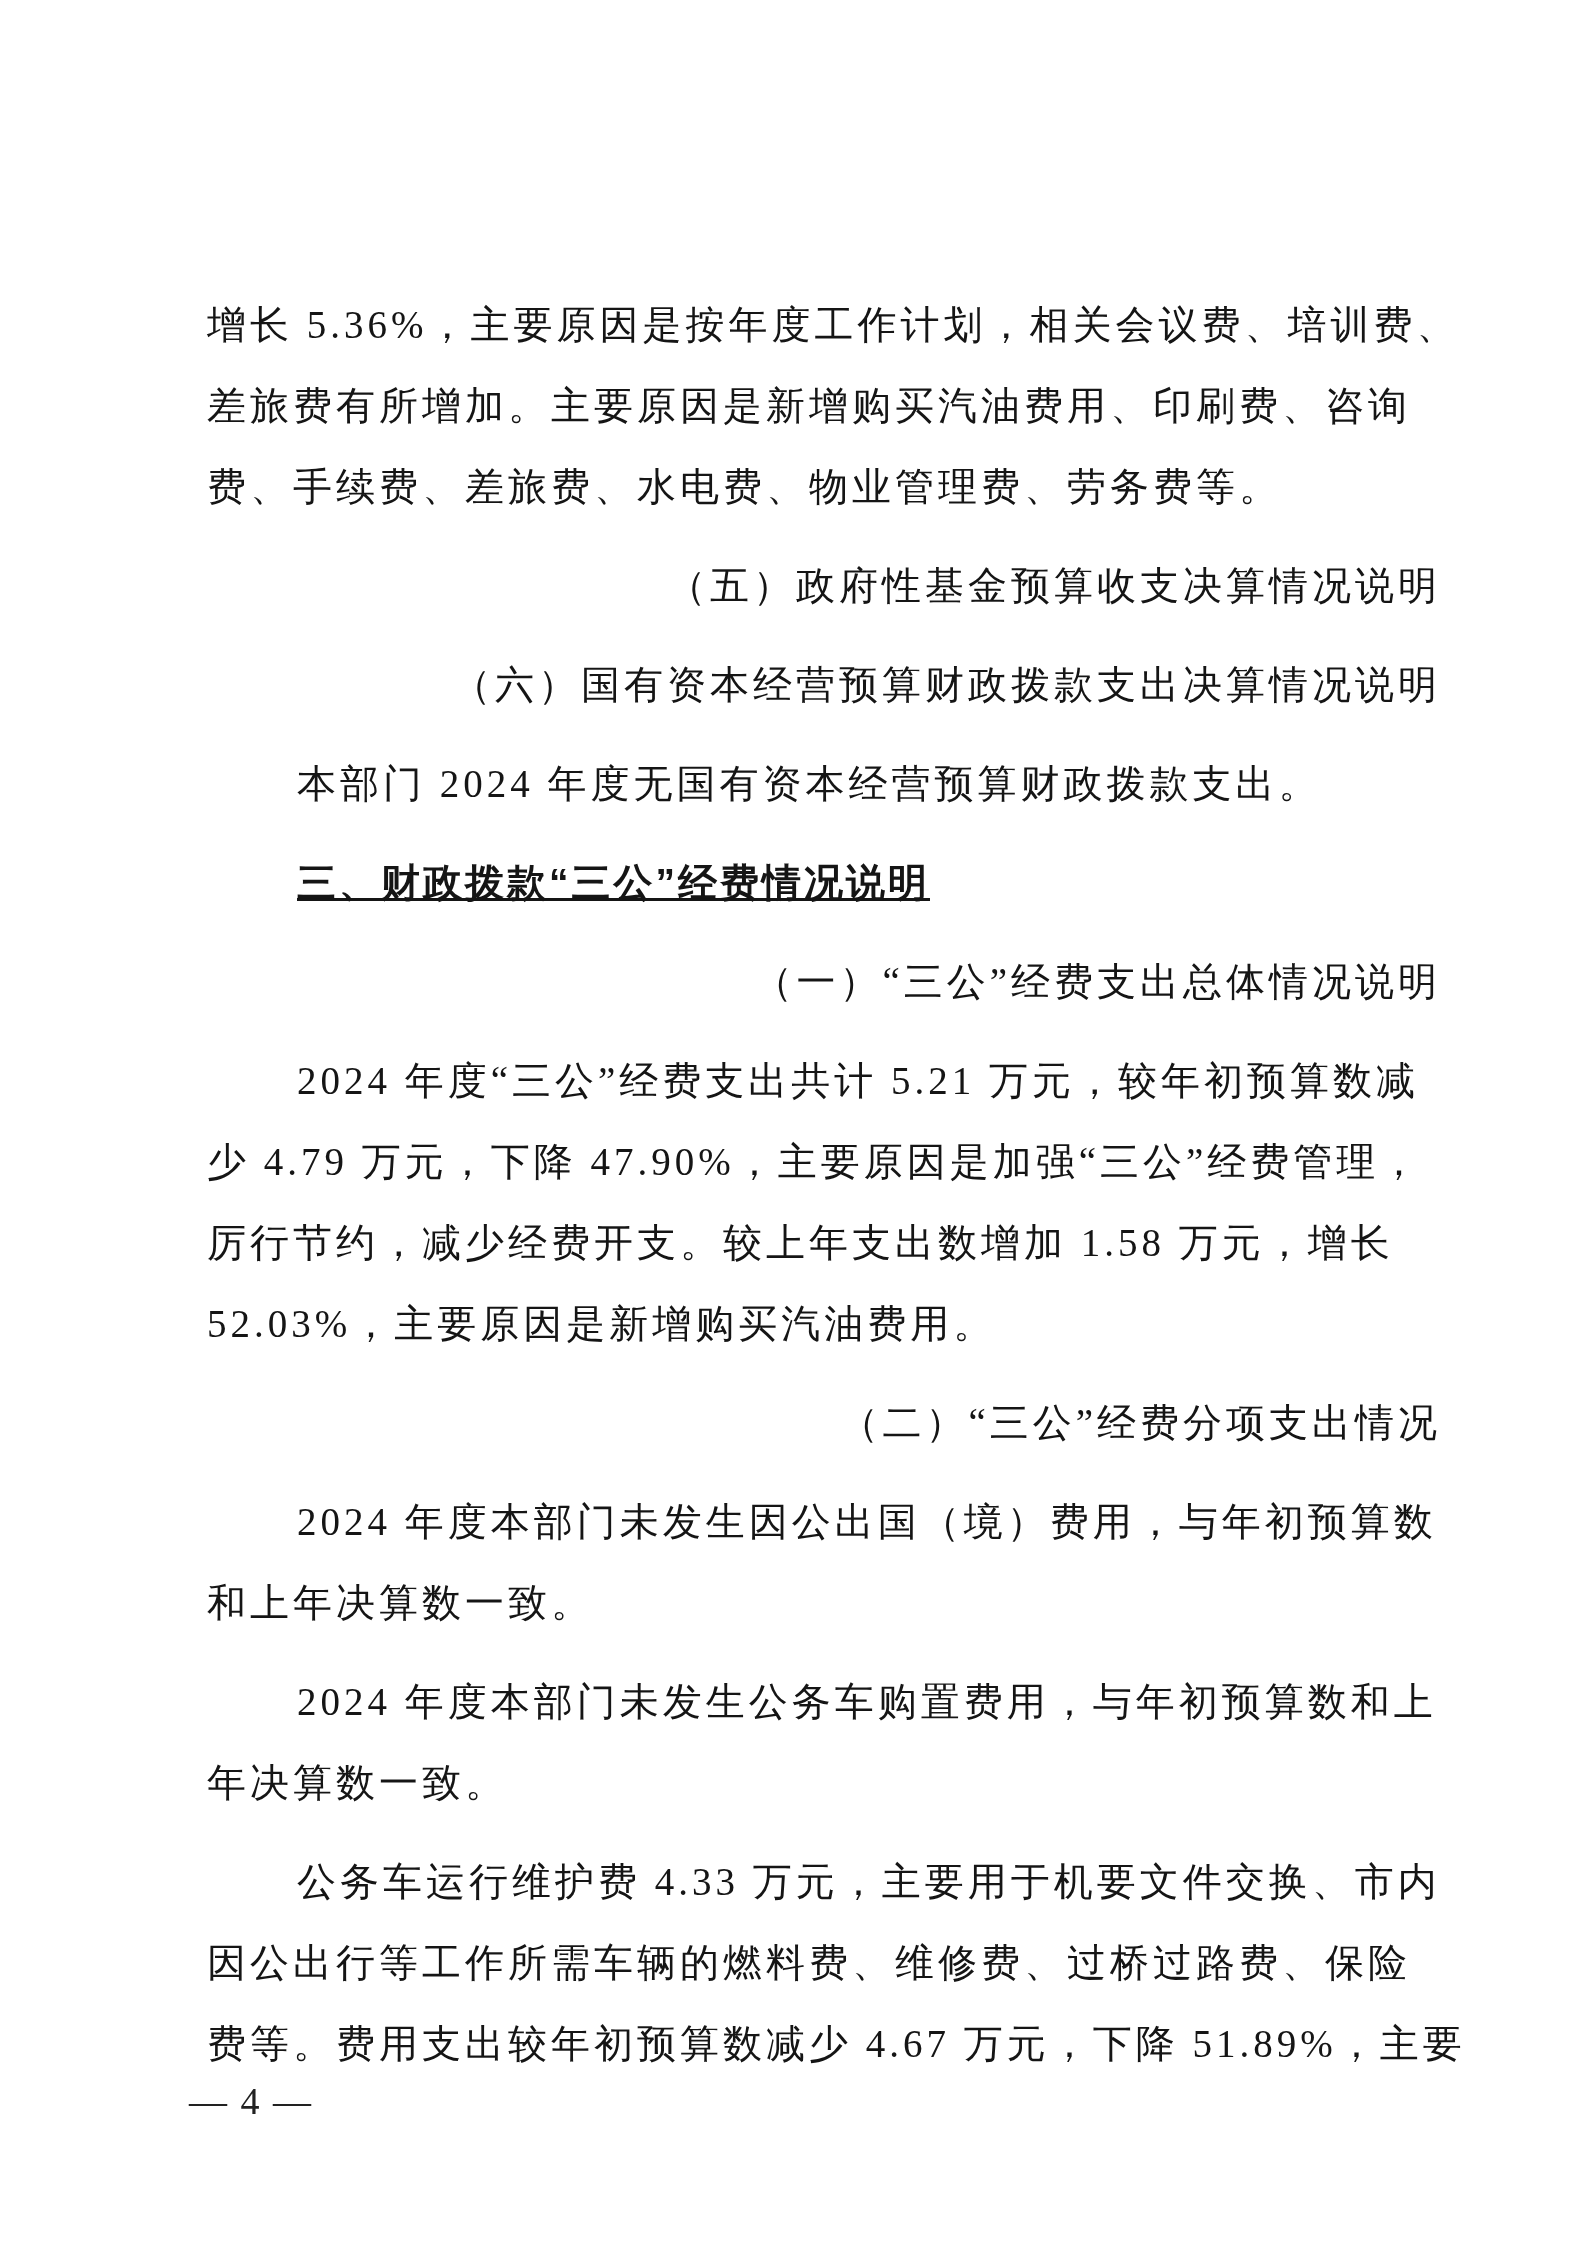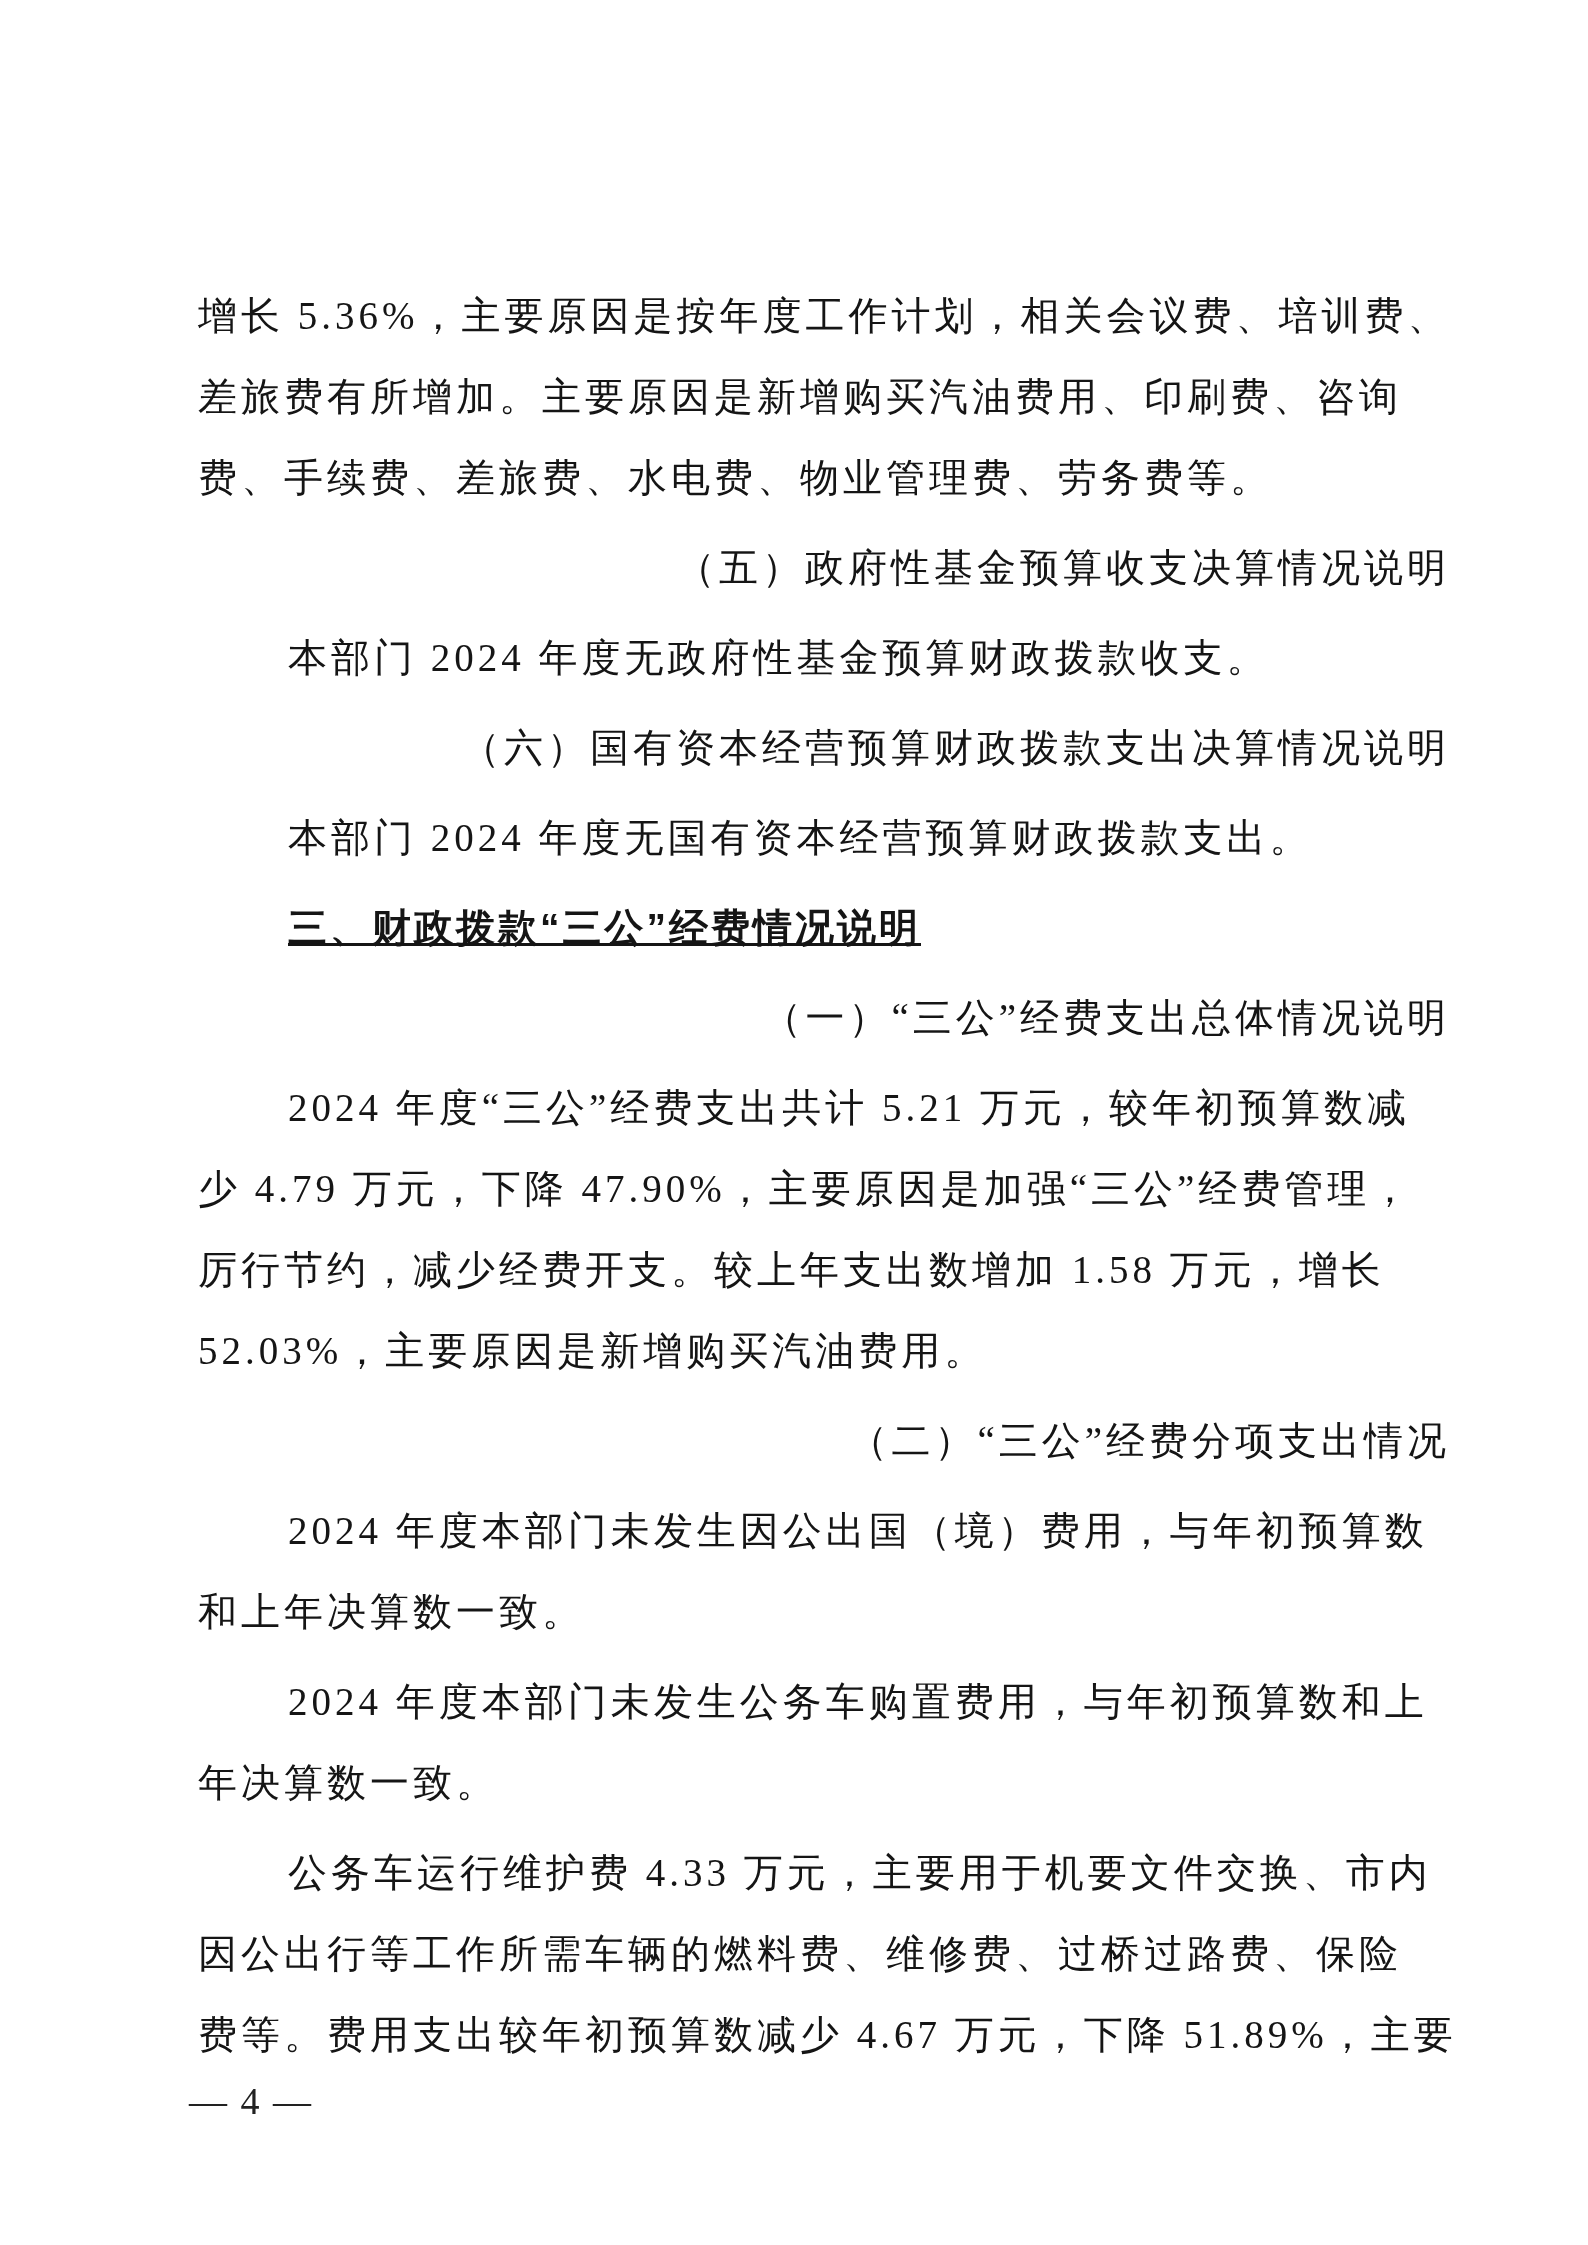--- a/index.html
+++ b/index.html
@@ -14,21 +14,21 @@
   }
   .doc-body {
     position: absolute;
     left: 189px;
     top: 266px;
     width: 1270px;
     font-size: 39px;
     line-height: 81px;
     letter-spacing: 4px;
   }
-  .para { margin: 9px; padding: 0; }
+  .para { margin: 18px; padding: 0; }
   .line {
     white-space: nowrap;
     height: 81px;
   }
   .line.first { text-indent: 90px; }
   .para.heading .line {
     font-family: "Liberation Sans", "DejaVu Sans", sans-serif;
     font-weight: 700;
     letter-spacing: 3px;
     text-decoration: underline;
@@ -49,23 +49,20 @@
 
 <div class="page">
   <div class="doc-body">
       <div class="para body">
         <div class="line">增长 5.36%，主要原因是按年度工作计划，相关会议费、培训费、</div>
         <div class="line">差旅费有所增加。主要原因是新增购买汽油费用、印刷费、咨询</div>
         <div class="line">费、手续费、差旅费、水电费、物业管理费、劳务费等。</div>
       </div>
       <div class="para subheading">
         <div class="line first">（五）政府性基金预算收支决算情况说明</div>
-      </div>
-      <div class="para body">
-        <div class="line first">本部门 2024 年度无政府性基金预算财政拨款收支。</div>
       </div>
       <div class="para subheading">
         <div class="line first">（六）国有资本经营预算财政拨款支出决算情况说明</div>
       </div>
       <div class="para body">
         <div class="line first">本部门 2024 年度无国有资本经营预算财政拨款支出。</div>
       </div>
       <div class="para heading">
         <div class="line first">三、财政拨款“三公”经费情况说明</div>
       </div>

